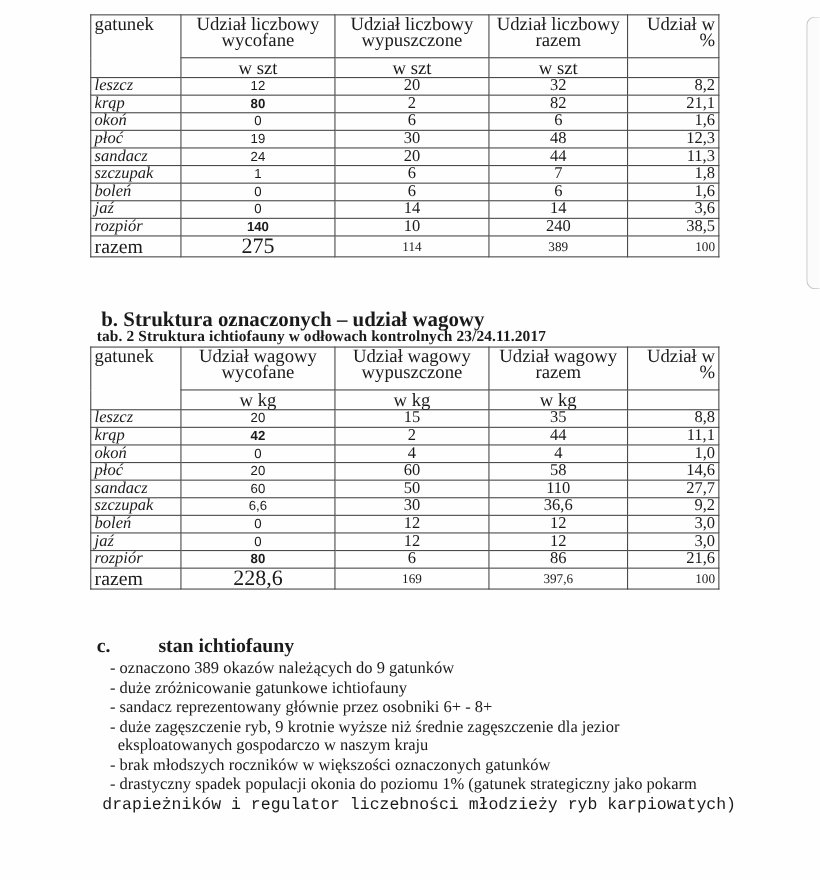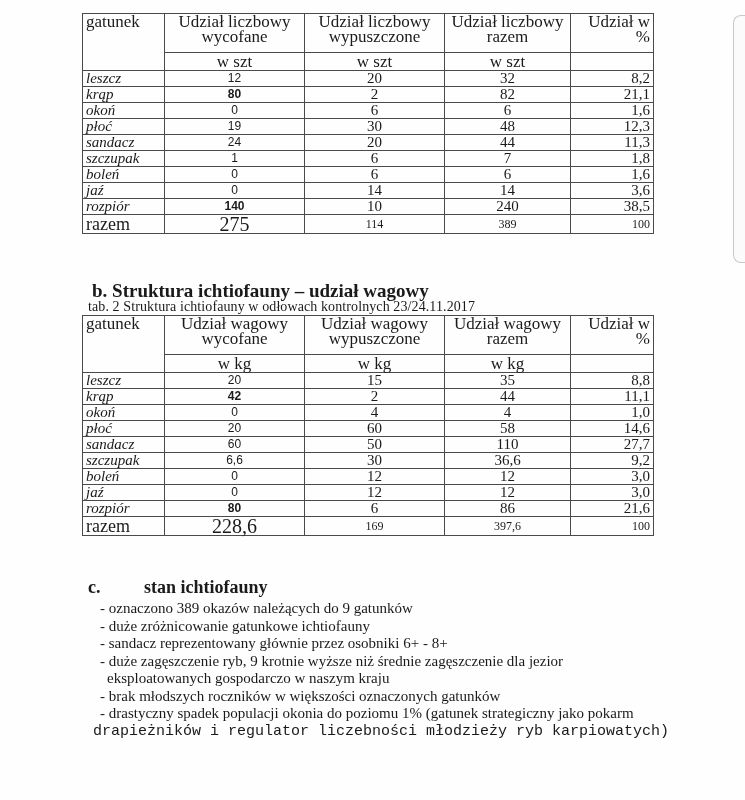--- a/index.html
+++ b/index.html
@@ -27,21 +27,21 @@
   tbody td { height:15px; }
   tbody td.c-name { font-style:italic; font-size:15px; }
   tbody td.c-w { font-family:"Liberation Sans","DejaVu Sans",sans-serif; font-size:12px; }
   tbody tr.bold-w td.c-w { font-weight:bold; }
   tbody tr.total td { font-size:12px; height:18px; }
   tbody tr.total td.c-name { font-style:normal; font-size:18px; }
   tbody tr.total td.c-w { font-family:"Liberation Serif","DejaVu Serif",serif; font-size:20px; font-weight:normal; }
   #t1 { top:13px; }
   #t2 { top:315px; }
   .sec-b { position:absolute; left:92px; top:280px; font-weight:bold; font-size:19px; }
-  .tab-caption { position:absolute; left:88px; top:299px; font-weight:normal; font-size:14px; letter-spacing:0.1px; }
+  .tab-caption { position:absolute; left:88px; top:299px; font-weight:bold; font-size:14px; letter-spacing:0.1px; }
   .sec-c { position:absolute; left:88px; top:577px; font-weight:bold; font-size:18px; }
   .sec-c .lbl { display:inline-block; width:56px; }
   ul.notes { position:absolute; left:100px; top:600px; margin:0; padding:0; list-style:none; font-size:15px; line-height:17.5px; }
   ul.notes li.cont { padding-left:7px; }
   ul.notes li.cont2 { margin-left:-7px;font-family:Liberation Mono, monospace; }
   .scroll-thumb {
     position:absolute; left:733px; top:15px; width:12px; height:246px;
     border:1px solid #c8c8c8; border-right:none; border-radius:8px 0 0 8px; background:#fbfbfb;
   }
 </style>
@@ -131,21 +131,21 @@
     <tr class="total">
         <td class="c-name">razem</td>
         <td class="c-w">275</td>
         <td class="c-p">114</td>
         <td class="c-r">389</td>
         <td class="c-pct">100</td>
       </tr>
   </tbody>
 </table>
 
-<div class="sec-b">b.  Struktura ichtiofauny – udział wagowy</div>
+<div class="sec-b">b.  Struktura oznaczonych – udział wagowy</div>
 <div class="tab-caption">tab. 2 Struktura ichtiofauny w odłowach kontrolnych 23/24.11.2017</div>
 
 <table class="fish" id="t2">
   <thead>
     <tr class="hdr">
       <th class="c-name" rowspan="2">gatunek</th>
       <th class="c-w">Udział wagowy wycofane</th>
       <th class="c-p">Udział wagowy wypuszczone</th>
       <th class="c-r">Udział wagowy razem</th>
       <th class="c-pct"><span>Udział w</span><br><span>%</span></th>

